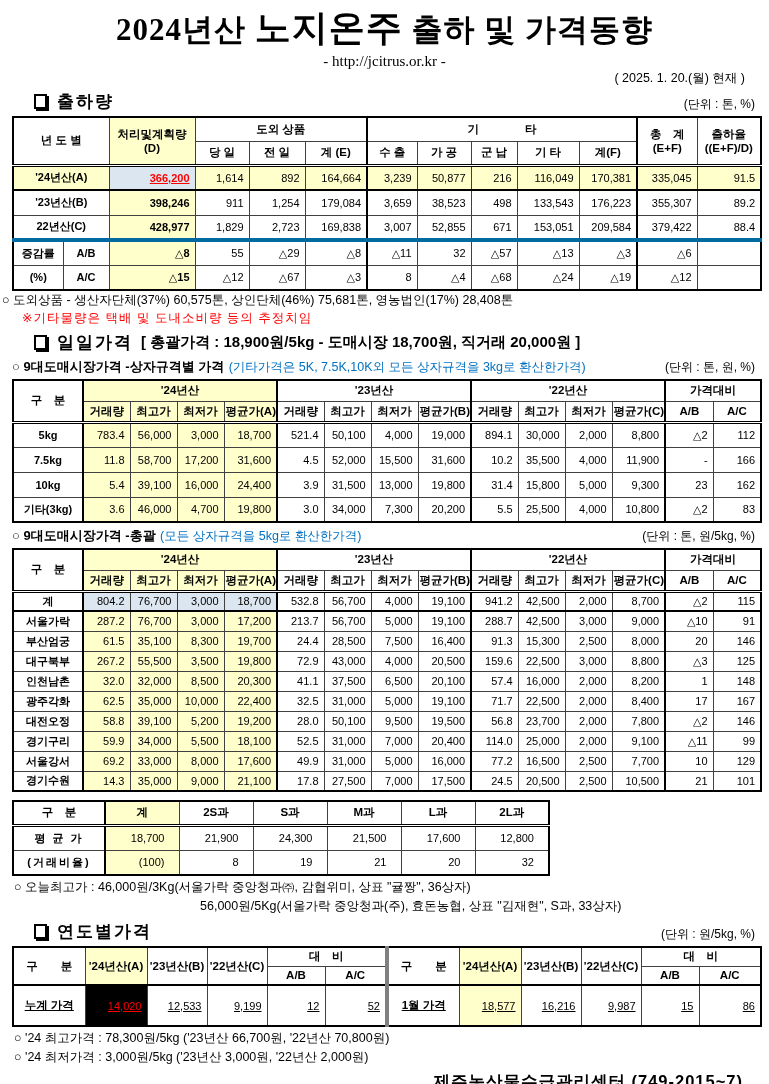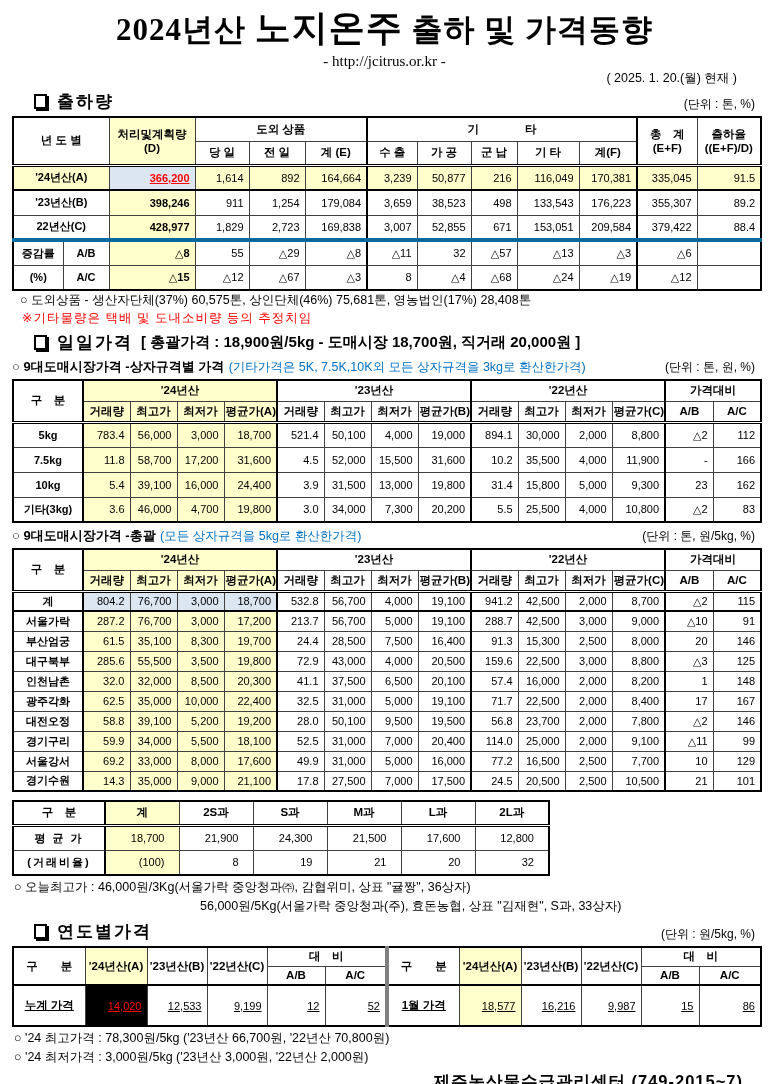--- a/index.html
+++ b/index.html
@@ -4,33 +4,33 @@
 <style>
   * { box-sizing: border-box; }
   html,body { margin:0; padding:0; background:#fff; }
   body { font-family:"Liberation Sans","DejaVu Sans",sans-serif; color:#000; }
   .page { width:769px; height:1084px; overflow:hidden; padding-top:6px; background:#fff; }
 
   .title { text-align:center; font-family:"Liberation Serif","DejaVu Serif",serif;
            font-weight:bold; font-size:31px; line-height:44px; letter-spacing:1px; }
   .title .em { font-size:36px; }
   .url { text-align:center; font-family:"Liberation Serif","DejaVu Serif",serif; font-size:15px; line-height:18px; }
-  .date { text-align:right; font-size:12.5px; line-height:16px; padding-right:32px; }
+  .date { text-align:right; font-size:12.5px; line-height:16px; padding-right:24px; }
 
   .secrow { display:flex; justify-content:space-between; align-items:flex-end; margin:4px 14px 3px 12px;padding-left:22px; }
   .sec { font-size:17px; font-weight:bold; letter-spacing:2px; display:flex; align-items:center; }
   .sq { width:13px; height:15px; border:2px solid #000; box-shadow:2px 2px 0 0 #000; display:inline-block; margin-right:10px; flex:0 0 auto; }
   .bracket { font-size:15px; letter-spacing:0; margin-left:8px; font-weight:bold; }
   .unit { font-size:12px; font-weight:normal; letter-spacing:0; }
 
   .subrow { display:flex; justify-content:space-between; align-items:flex-end; margin:3px 14px 3px 12px; }
   .sublabel { font-size:13px; font-weight:bold; }
   .bluenote { color:#0070C0; font-size:12.5px; font-weight:normal; }
 
-  .note { font-size:12.5px; line-height:18px; margin-left:20px; }
+  .note { font-size:12.5px; line-height:18px; margin-left:2px; }
   .rednote { color:#FF0000; margin-left:22px; letter-spacing:1px; }
   .indent { padding-left:186px; }
 
   table.t { border-collapse:collapse; table-layout:fixed; margin-left:12px; border:2px solid #000; }
   .t th,.t td { border:1px solid #404040; white-space:nowrap; overflow:hidden; }
   .t thead th { font-weight:bold; text-align:center; font-size:11.5px; padding:0 1px; }
   .t thead { border-bottom:3px double #000; }
   .t td { font-size:11px; text-align:right; padding:0 5px; }
   .t td.lbl { text-align:center; font-weight:bold; padding:0 2px; }
   .t .yl { background:#FFFFCC; }
@@ -446,21 +446,21 @@
           <td>16,400</td>
           <td>91.3</td>
           <td>15,300</td>
           <td>2,500</td>
           <td>8,000</td>
           <td>20</td>
           <td>146</td>
         </tr>
         <tr>
           <td class="lbl">대구북부</td>
-          <td>285.6</td>
+          <td>267.2</td>
           <td>55,500</td>
           <td>3,500</td>
           <td>19,800</td>
           <td>72.9</td>
           <td>43,000</td>
           <td>4,000</td>
           <td>20,500</td>
           <td>159.6</td>
           <td>22,500</td>
           <td>3,000</td>

